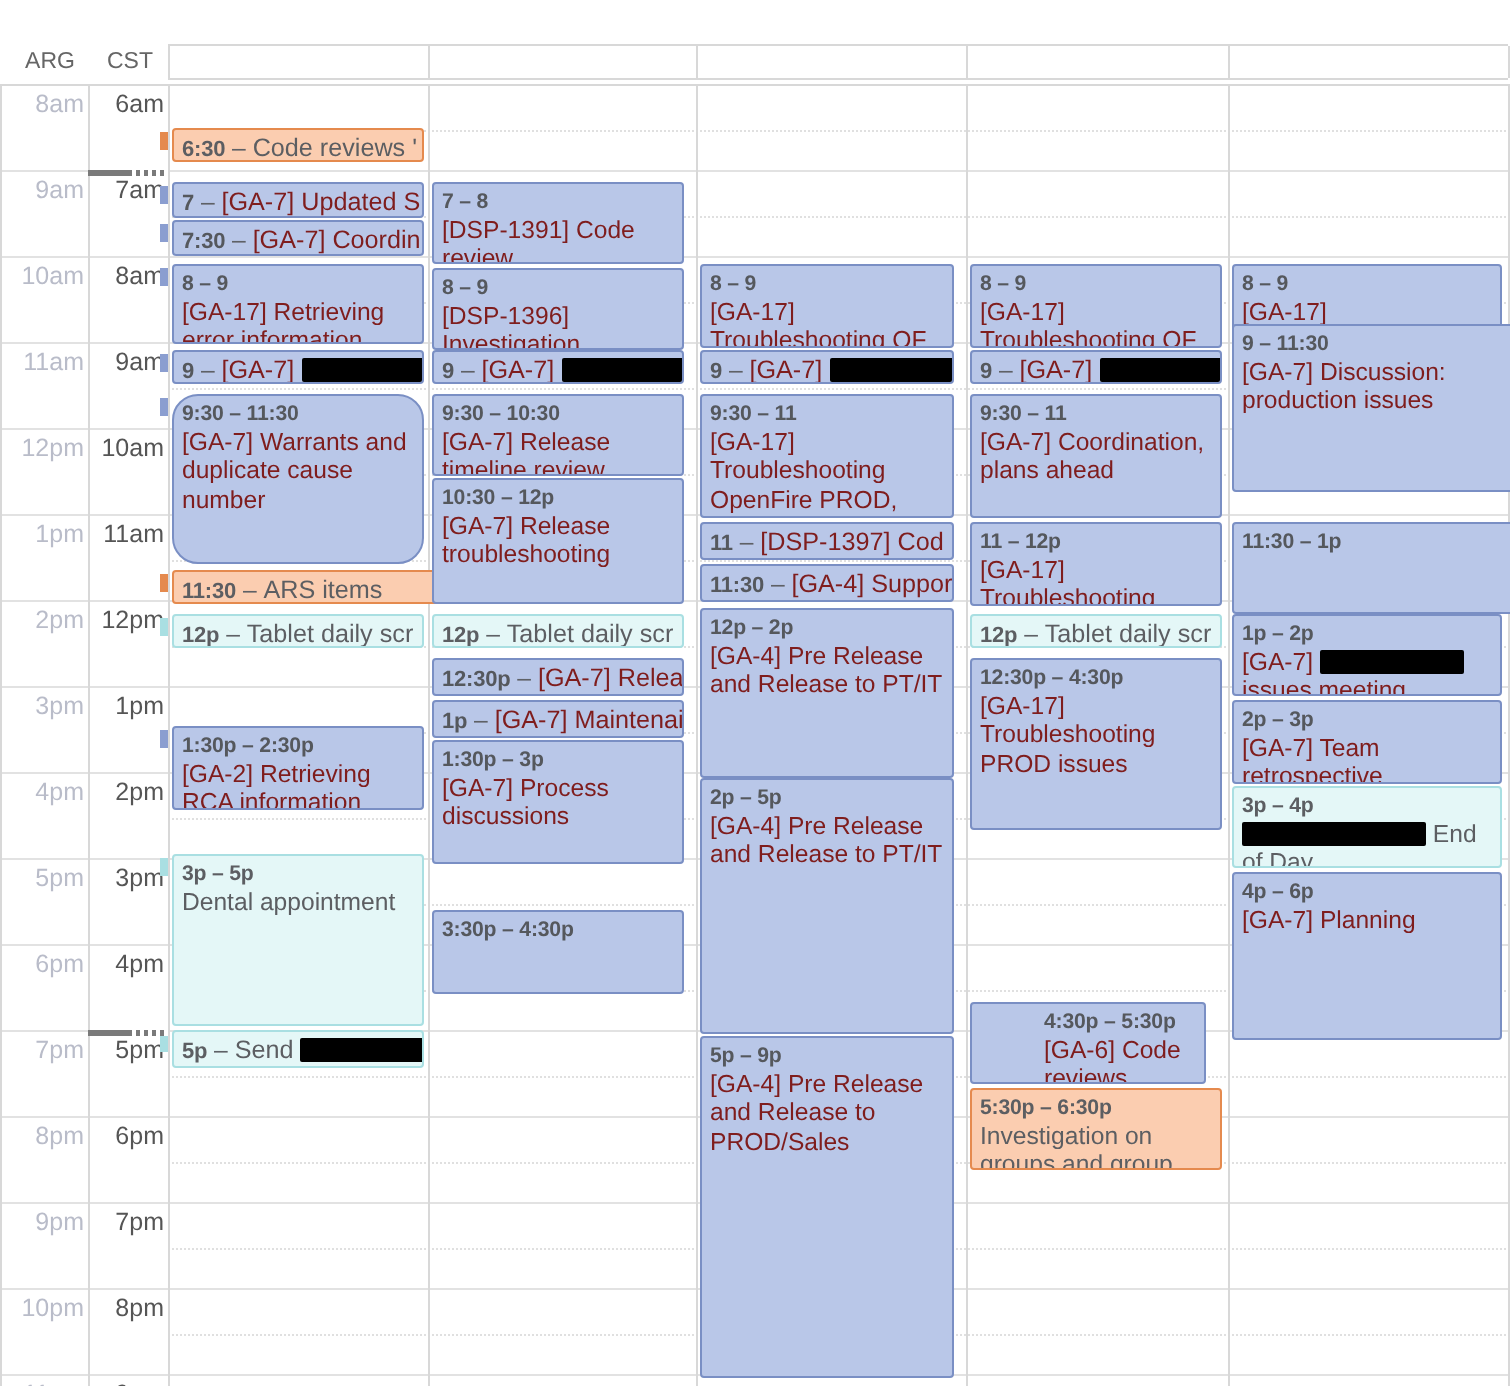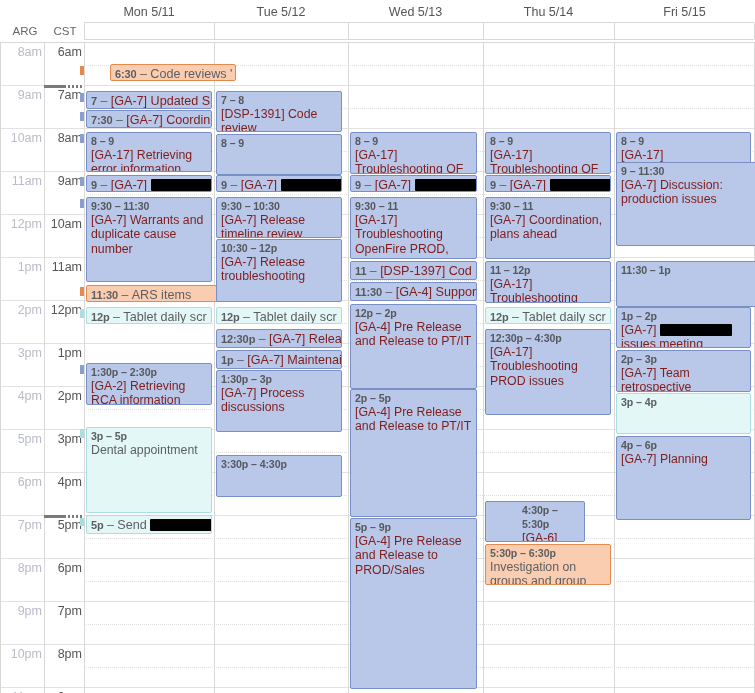--- a/index.html
+++ b/index.html
@@ -181,27 +181,20 @@
     background: #000;
     vertical-align: -2px;
     border-radius: 1px;
   }
 </style>
 </head>
 <body>
 
 <div id="cal">
 
-  <div class="dayname-row">
-    <div class="dayname" style="left:84px; width:130px;">Mon 5/11</div>
-    <div class="dayname" style="left:214px; width:134px;">Tue 5/12</div>
-    <div class="dayname" style="left:348px; width:135px;">Wed 5/13</div>
-    <div class="dayname" style="left:483px; width:131px;">Thu 5/14</div>
-    <div class="dayname" style="left:614px; width:141px;">Fri 5/15</div>
-  </div>
 
   <div class="tz-label" id="tz-arg">ARG</div>
   <div class="tz-label" id="tz-cst">CST</div>
 
   <div class="allday-band">
     <div class="allday-cell" style="left:0px;   width:130px;"></div>
     <div class="allday-cell" style="left:130px; width:134px;"></div>
     <div class="allday-cell" style="left:264px; width:135px;"></div>
     <div class="allday-cell" style="left:399px; width:131px;"></div>
     <div class="allday-cell" style="left:530px; width:140px;"></div>
@@ -301,35 +294,35 @@
     <div class="vline" style="left:754px;"></div>
 
     <div class="marker" style="top:43px;">
         <span class="dots"></span>
       </div>
     <div class="marker" style="top:473px;">
         <span class="dots"></span>
       </div>
 
     <div id="col-mon">
-        <div class="event orange inline" style="top: 22px; height: 17px; left: 86px; width: 126px; margin-left: 24px;"><span class="tm">6:30</span> – <span class="ttl">Code reviews '</span></div>
+        <div class="event orange inline" style="top: 22px; height: 17px; left: 86px; width: 126px;"><span class="tm">6:30</span> – <span class="ttl">Code reviews '</span></div>
         <div class="event  inline" style="top: 49px; height: 18px; left: 86px; width: 126px;"><span class="tm">7</span> – <span class="ttl">[GA-7] Updated S</span></div>
         <div class="event  inline" style="top: 68px; height: 18px; left: 86px; width: 126px;"><span class="tm">7:30</span> – <span class="ttl">[GA-7] Coordin</span></div>
         <div class="event " style="top: 90px; height: 40px; left: 86px; width: 126px;"><span class="tm">8 – 9</span><br><div class="ttl">[GA-17] Retrieving error information</div></div>
         <div class="event  inline" style="top: 133px; height: 17px; left: 86px; width: 126px;"><span class="tm">9</span> – <span class="ttl">[GA-7] <span class="redact" style="width: 72px; height: 12px;"></span> :</span></div>
-        <div class="event " style="top: 155px; height: 85px; left: 86px; width: 126px;"><span class="tm">9:30 – 11:30</span><br><div class="ttl">[GA-7] Warrants and duplicate cause number</div></div>
+        <div class="event " style="top: 155px; height: 85px; left: 86px; width: 126px; border-radius: 13px;"><span class="tm">9:30 – 11:30</span><br><div class="ttl">[GA-7] Warrants and duplicate cause number</div></div>
         <div class="event orange inline" style="top: 243px; height: 17px; left: 86px; width: 144px;"><span class="tm">11:30</span> – <span class="ttl">ARS items</span></div>
         <div class="event cyan inline" style="top: 265px; height: 17px; left: 86px; width: 126px;"><span class="tm">12p</span> – <span class="ttl">Tablet daily scr</span></div>
         <div class="event " style="top: 321px; height: 42px; left: 86px; width: 126px;"><span class="tm">1:30p – 2:30p</span><br><div class="ttl">[GA-2] Retrieving RCA information</div></div>
         <div class="event cyan" style="top: 385px; height: 86px; left: 86px; width: 126px;"><span class="tm">3p – 5p</span><br><div class="ttl">Dental appointment</div></div>
         <div class="event cyan inline" style="top: 473px; height: 19px; left: 86px; width: 126px;"><span class="tm">5p</span> – <span class="ttl">Send <span class="redact" style="width: 72px; height: 12px;"></span></span></div>
       </div>
     <div id="col-tue">
         <div class="event " style="top: 49px; height: 41px; left: 216px; width: 126px;"><span class="tm">7 – 8</span><br><div class="ttl">[DSP-1391] Code review</div></div>
-        <div class="event " style="top: 92px; height: 41px; left: 216px; width: 126px;"><span class="tm">8 – 9</span><br></div>
+        <div class="event " style="top: 92px; height: 41px; left: 216px; width: 126px;"><span class="tm">8 – 9</span><br><div class="ttl">[DSP-1396] Investigation</div></div>
         <div class="event  inline" style="top: 133px; height: 17px; left: 216px; width: 126px;"><span class="tm">9</span> – <span class="ttl">[GA-7] <span class="redact" style="width: 72px; height: 12px;"></span></span></div>
         <div class="event " style="top: 155px; height: 41px; left: 216px; width: 126px;"><span class="tm">9:30 – 10:30</span><br><div class="ttl">[GA-7] Release timeline review</div></div>
         <div class="event " style="top: 197px; height: 63px; left: 216px; width: 126px;"><span class="tm">10:30 – 12p</span><br><div class="ttl">[GA-7] Release troubleshooting</div></div>
         <div class="event cyan inline" style="top: 265px; height: 17px; left: 216px; width: 126px;"><span class="tm">12p</span> – <span class="ttl">Tablet daily scr</span></div>
         <div class="event  inline" style="top: 287px; height: 19px; left: 216px; width: 126px;"><span class="tm">12:30p</span> – <span class="ttl">[GA-7] Relea</span></div>
         <div class="event  inline" style="top: 308px; height: 19px; left: 216px; width: 126px;"><span class="tm">1p</span> – <span class="ttl">[GA-7] Maintenai</span></div>
         <div class="event " style="top: 328px; height: 62px; left: 216px; width: 126px;"><span class="tm">1:30p – 3p</span><br><div class="ttl">[GA-7] Process discussions</div></div>
         <div class="event " style="top: 413px; height: 42px; left: 216px; width: 126px;"><span class="tm">3:30p – 4:30p</span><br></div>
       </div>
     <div id="col-wed">
@@ -342,30 +335,30 @@
         <div class="event " style="top: 347px; height: 128px; left: 350px; width: 127px;"><span class="tm">2p – 5p</span><br><div class="ttl">[GA-4] Pre Release and Release to PT/IT</div></div>
         <div class="event " style="top: 476px; height: 171px; left: 350px; width: 127px;"><span class="tm">5p – 9p</span><br><div class="ttl">[GA-4] Pre Release and Release to PROD/Sales</div></div>
       </div>
     <div id="col-thu">
         <div class="event " style="top: 90px; height: 42px; left: 485px; width: 126px;"><span class="tm">8 – 9</span><br><div class="ttl">[GA-17] Troubleshooting OF</div></div>
         <div class="event  inline" style="top: 133px; height: 17px; left: 485px; width: 126px;"><span class="tm">9</span> – <span class="ttl">[GA-7] <span class="redact" style="width: 72px; height: 12px;"></span></span></div>
         <div class="event " style="top: 155px; height: 62px; left: 485px; width: 126px;"><span class="tm">9:30 – 11</span><br><div class="ttl">[GA-7] Coordination, plans ahead</div></div>
         <div class="event " style="top: 219px; height: 42px; left: 485px; width: 126px;"><span class="tm">11 – 12p</span><br><div class="ttl">[GA-17] Troubleshooting</div></div>
         <div class="event cyan inline" style="top: 265px; height: 17px; left: 485px; width: 126px;"><span class="tm">12p</span> – <span class="ttl">Tablet daily scr</span></div>
         <div class="event " style="top: 287px; height: 86px; left: 485px; width: 126px;"><span class="tm">12:30p – 4:30p</span><br><div class="ttl">[GA-17] Troubleshooting PROD issues</div></div>
-        <div class="event " style="top: 459px; height: 41px; left: 485px; width: 100px; padding-left: 36px;"><span class="tm">4:30p – 5:30p</span><br><div class="ttl">[GA-6] Code reviews, exception</div></div>
+        <div class="event " style="top: 459px; height: 41px; left: 485px; width: 118px; padding-left: 36px;"><span class="tm">4:30p – 5:30p</span><br><div class="ttl">[GA-6] Code reviews, exception</div></div>
         <div class="event orange" style="top: 502px; height: 41px; left: 485px; width: 126px;"><span class="tm">5:30p – 6:30p</span><br><div class="ttl">Investigation on groups and group</div></div>
       </div>
     <div id="col-fri">
         <div class="event " style="top: 90px; height: 42px; left: 616px; width: 135px;"><span class="tm">8 – 9</span><br><div class="ttl">[GA-17] Troubleshooting</div></div>
         <div class="event " style="top: 120px; height: 84px; left: 616px; width: 161px;"><span class="tm">9 – 11:30</span><br><div class="ttl">[GA-7] Discussion: production issues</div></div>
         <div class="event " style="top: 219px; height: 46px; left: 616px; width: 149px;"><span class="tm">11:30 – 1p</span><br></div>
         <div class="event " style="top: 265px; height: 41px; left: 616px; width: 135px;"><span class="tm">1p – 2p</span><br><div class="ttl">[GA-7] <span class="redact" style="width: 72px; height: 12px;"></span> issues meeting</div></div>
         <div class="event " style="top: 308px; height: 42px; left: 616px; width: 135px;"><span class="tm">2p – 3p</span><br><div class="ttl">[GA-7] Team retrospective</div></div>
-        <div class="event cyan" style="top: 351px; height: 41px; left: 616px; width: 135px;"><span class="tm">3p – 4p</span><br></div>
+        <div class="event cyan" style="top: 351px; height: 41px; left: 616px; width: 135px;"><span class="tm">3p – 4p</span><br><div class="ttl"><span class="redact" style="width: 92px; height: 12px;"></span> End of Day</div></div>
         <div class="event " style="top: 394px; height: 84px; left: 616px; width: 135px;"><span class="tm">4p – 6p</span><br><div class="ttl">[GA-7] Planning</div></div>
       </div>
 
     <div id="chips">
         <div class="chip orange" style="top: 24px;"></div>
         <div class="chip " style="top: 51px;"></div>
         <div class="chip " style="top: 70px;"></div>
         <div class="chip " style="top: 92px;"></div>
         <div class="chip " style="top: 135px;"></div>
         <div class="chip " style="top: 157px;"></div>

